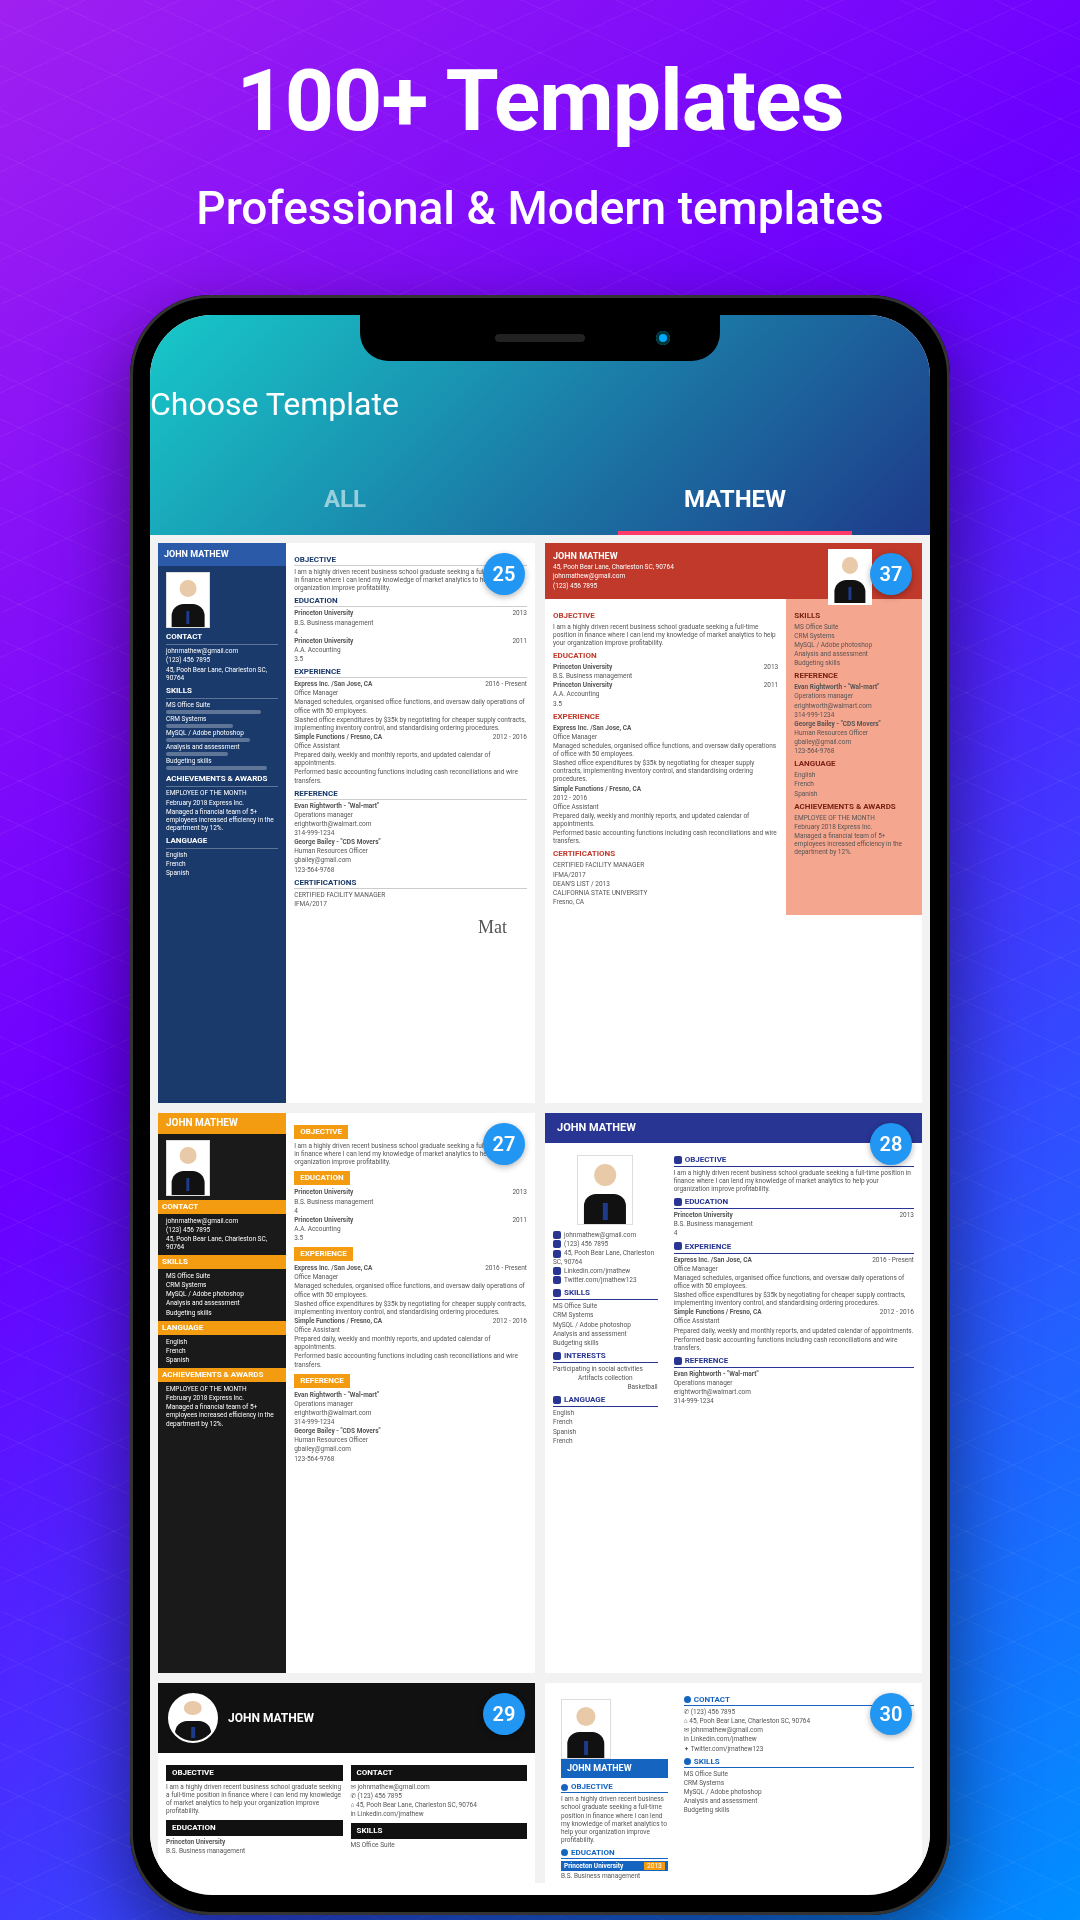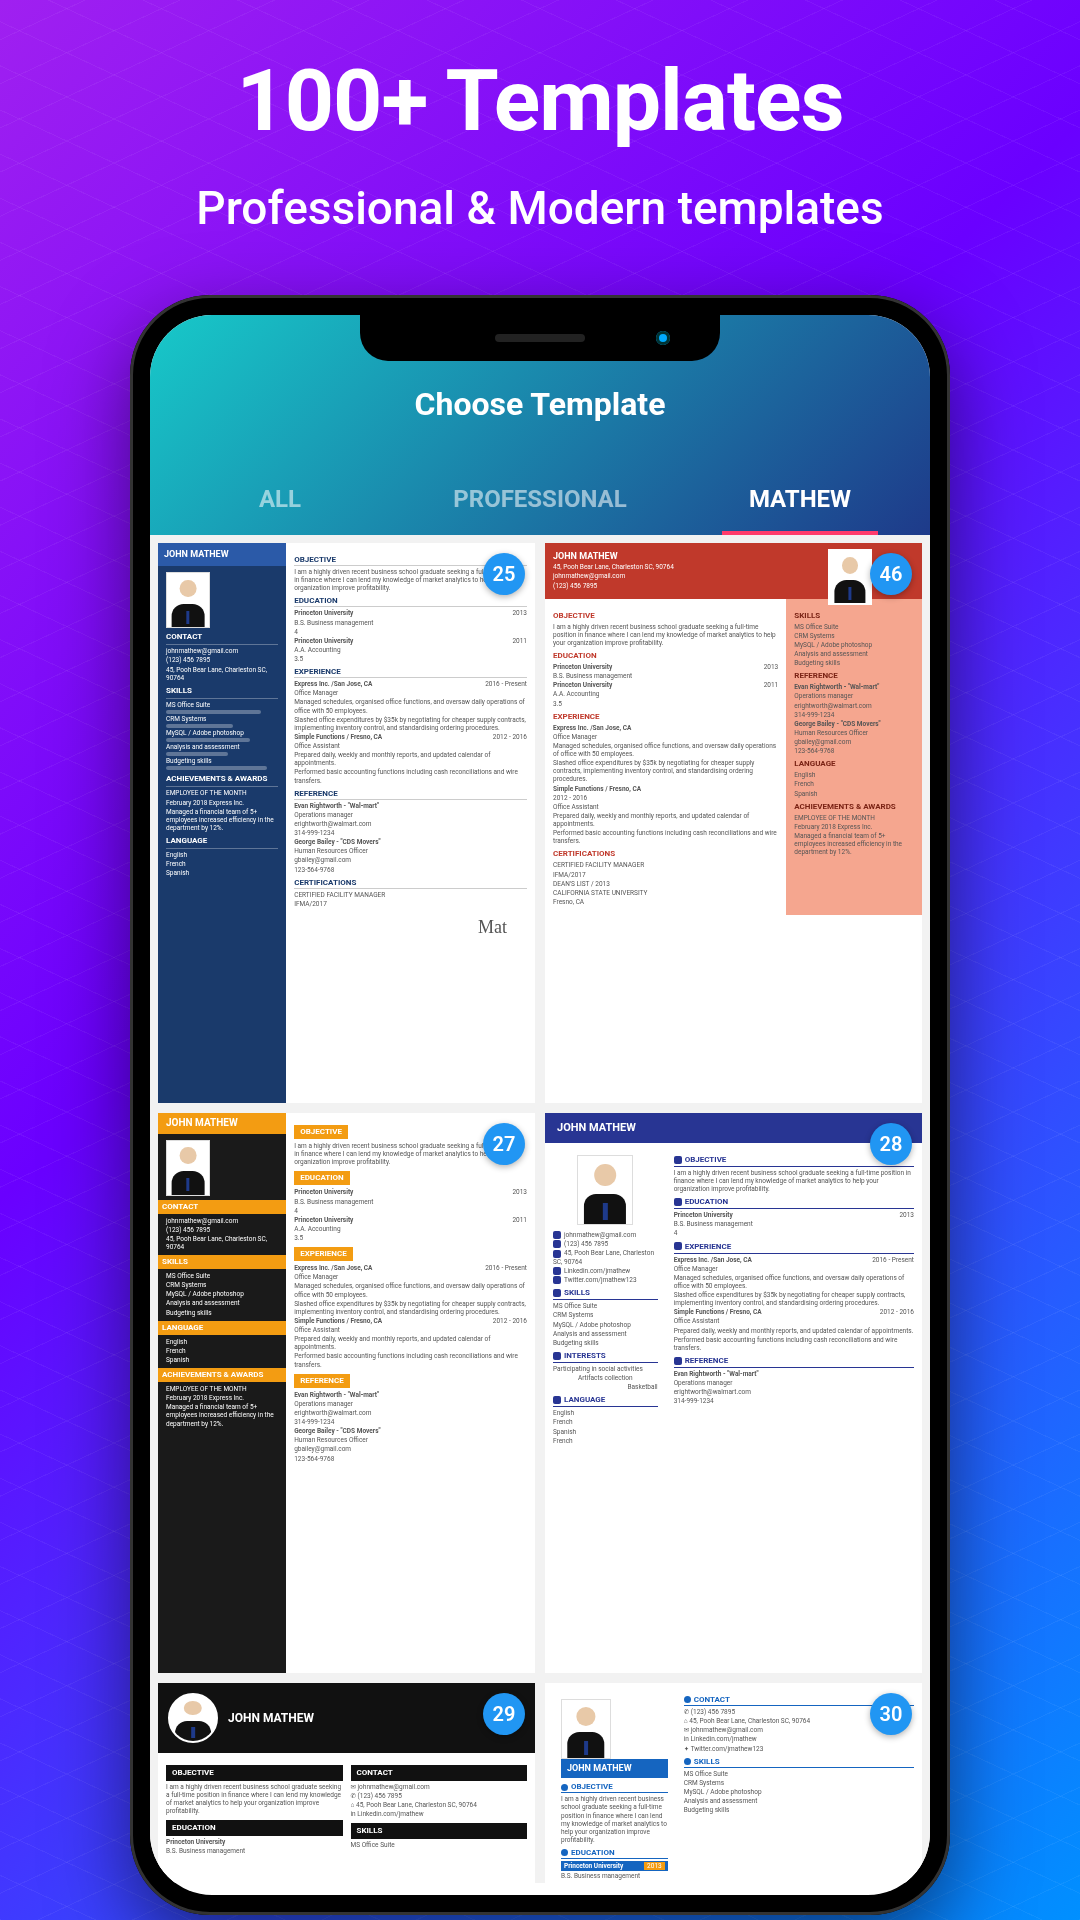--- a/index.html
+++ b/index.html
@@ -52,21 +52,21 @@
   z-index: 5;
   display: flex; align-items: center; justify-content: flex-end; padding-right: 50px;
 }
 .notch .speaker { position:absolute; left:50%; transform:translateX(-50%); width:90px; height:8px; background:#222; border-radius:4px; }
 .notch .cam { width:14px; height:14px; border-radius:50%; background:#0af; box-shadow: 0 0 0 3px #033 inset; }
 .app-header {
   background: linear-gradient(135deg, #17c9c9 0%, #1e3a8a 100%);
   color: #fff;
   padding: 70px 0 0;
 }
-.app-title { text-align: center; font-size: 32px; font-weight: 700; padding-bottom: 40px; }
+.app-title { font-size: 32px; font-weight: 400; padding-bottom: 40px; }
 .tabs { display: flex; }
 .tab {
   flex: 1;
   text-align: center;
   padding: 22px 8px;
   font-size: 24px;
   font-weight: 700;
   color: rgba(255,255,255,0.55);
   position: relative;
   cursor: pointer;
@@ -188,21 +188,20 @@
   <div class="phone-inner">
     <div class="notch">
       <div class="speaker"></div>
         <div class="cam"></div>
     </div>
 
     <div class="app-header">
       <div class="app-title">Choose Template</div>
       <div class="tabs">
         <div class="tab">ALL</div>
-        <div class="tab">PROFESSIONAL</div>
         <div class="tab active">MATHEW</div>
       </div>
     </div>
 
     <div class="grid">
 
       <div class="tpl t25">
         <div class="badge">25</div>
         <div class="sb">
           <div class="name-bar">
@@ -266,21 +265,21 @@
           <div class="row">gbailey@gmail.com</div>
           <div class="row">123-564-9768</div>
           <div class="hd">CERTIFICATIONS</div>
           <div class="row">CERTIFIED FACILITY MANAGER</div>
           <div class="row">IFMA/2017</div>
           <div class="sig">Mat</div>
         </div>
       </div>
 
       <div class="tpl t26">
-        <div class="badge">46</div>
+        <div class="badge">37</div>
         <div class="topbar">
           <div class="name">JOHN MATHEW</div>
           <div class="row">45, Pooh Bear Lane, Charleston SC, 90764</div>
           <div class="row">johnmathew@gmail.com</div>
           <div class="row">(123) 456 7895</div>
         </div>
         <div class="photo">
             <div class="person">
               <div class="tie"></div>
             </div>

